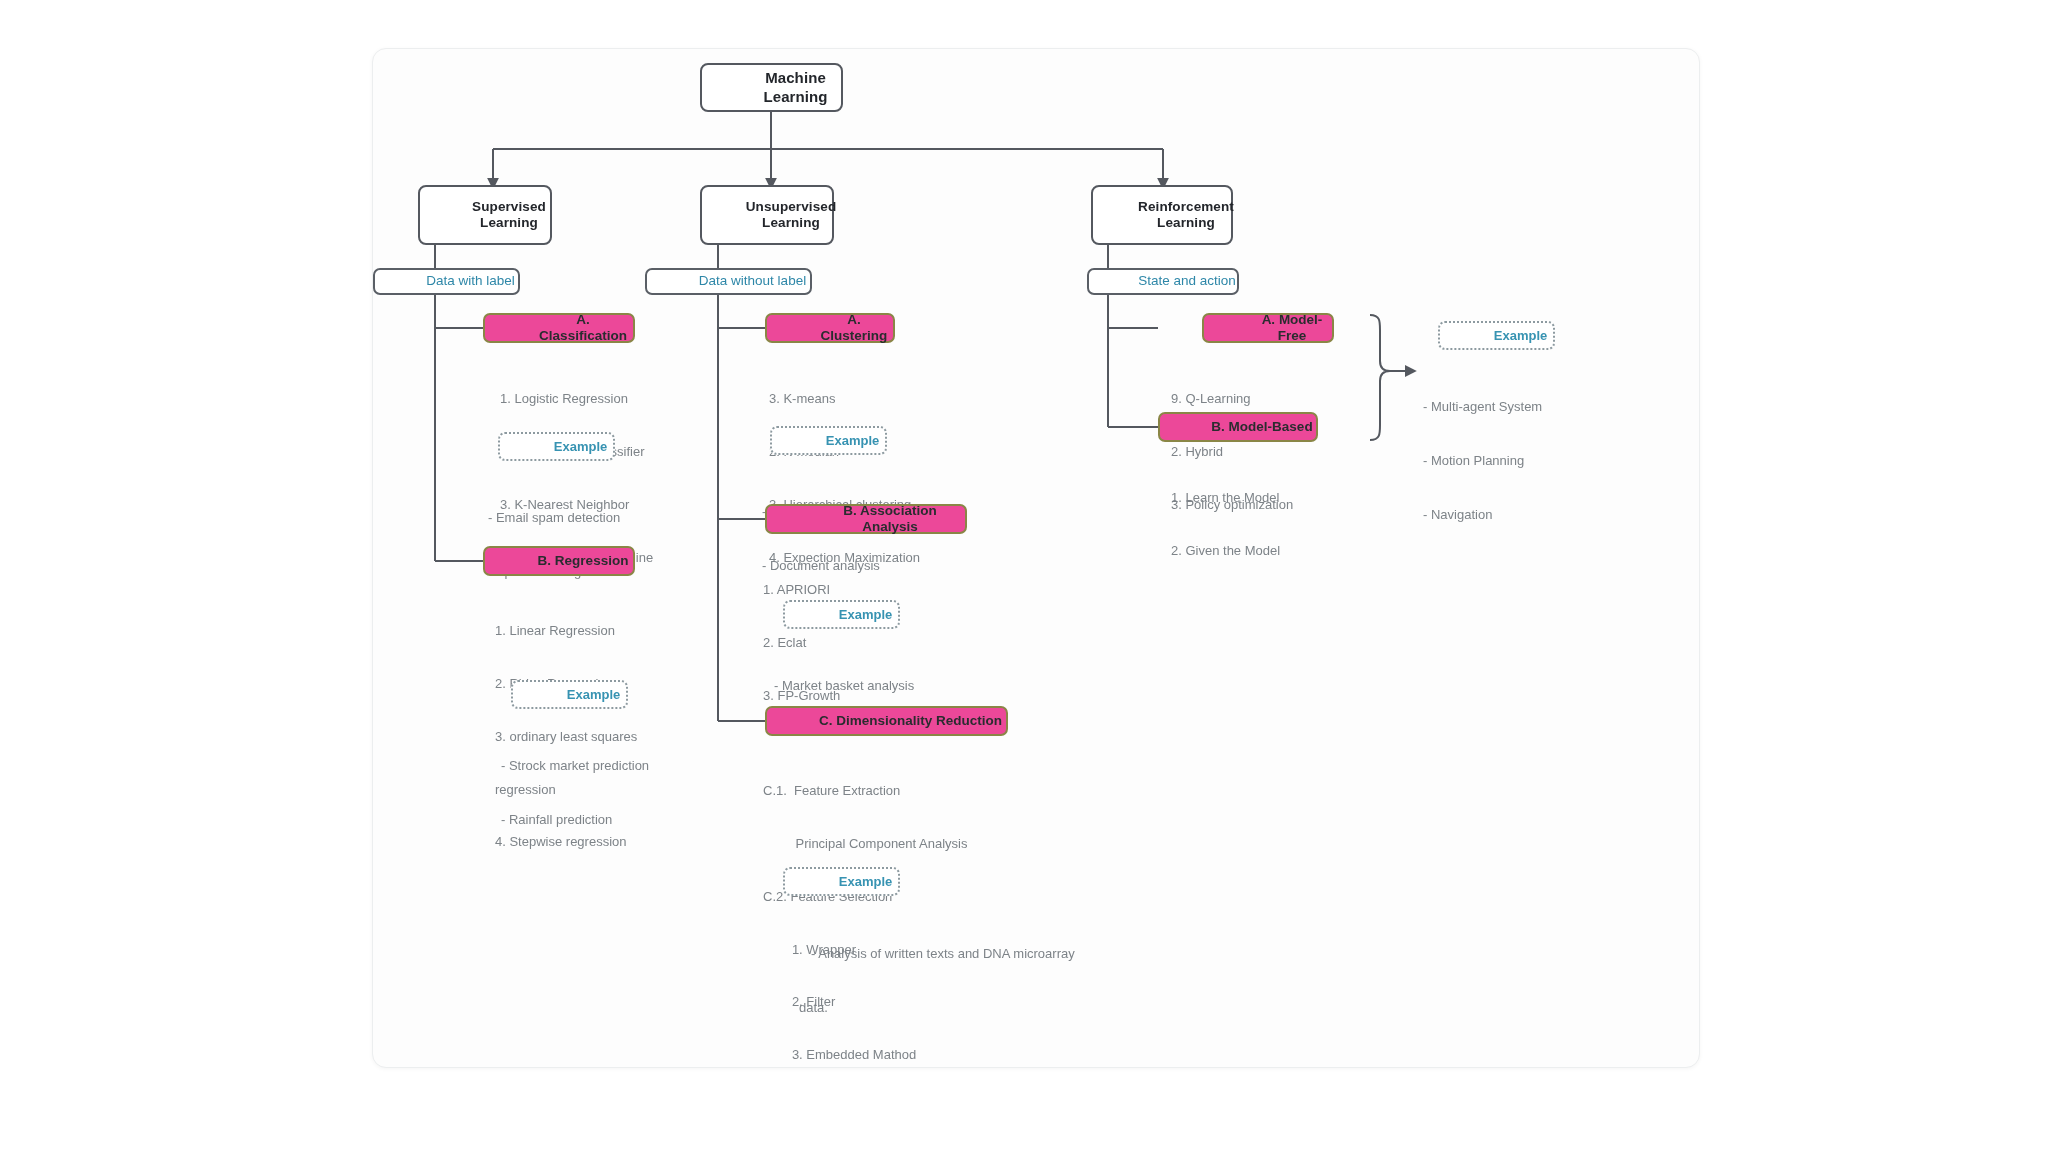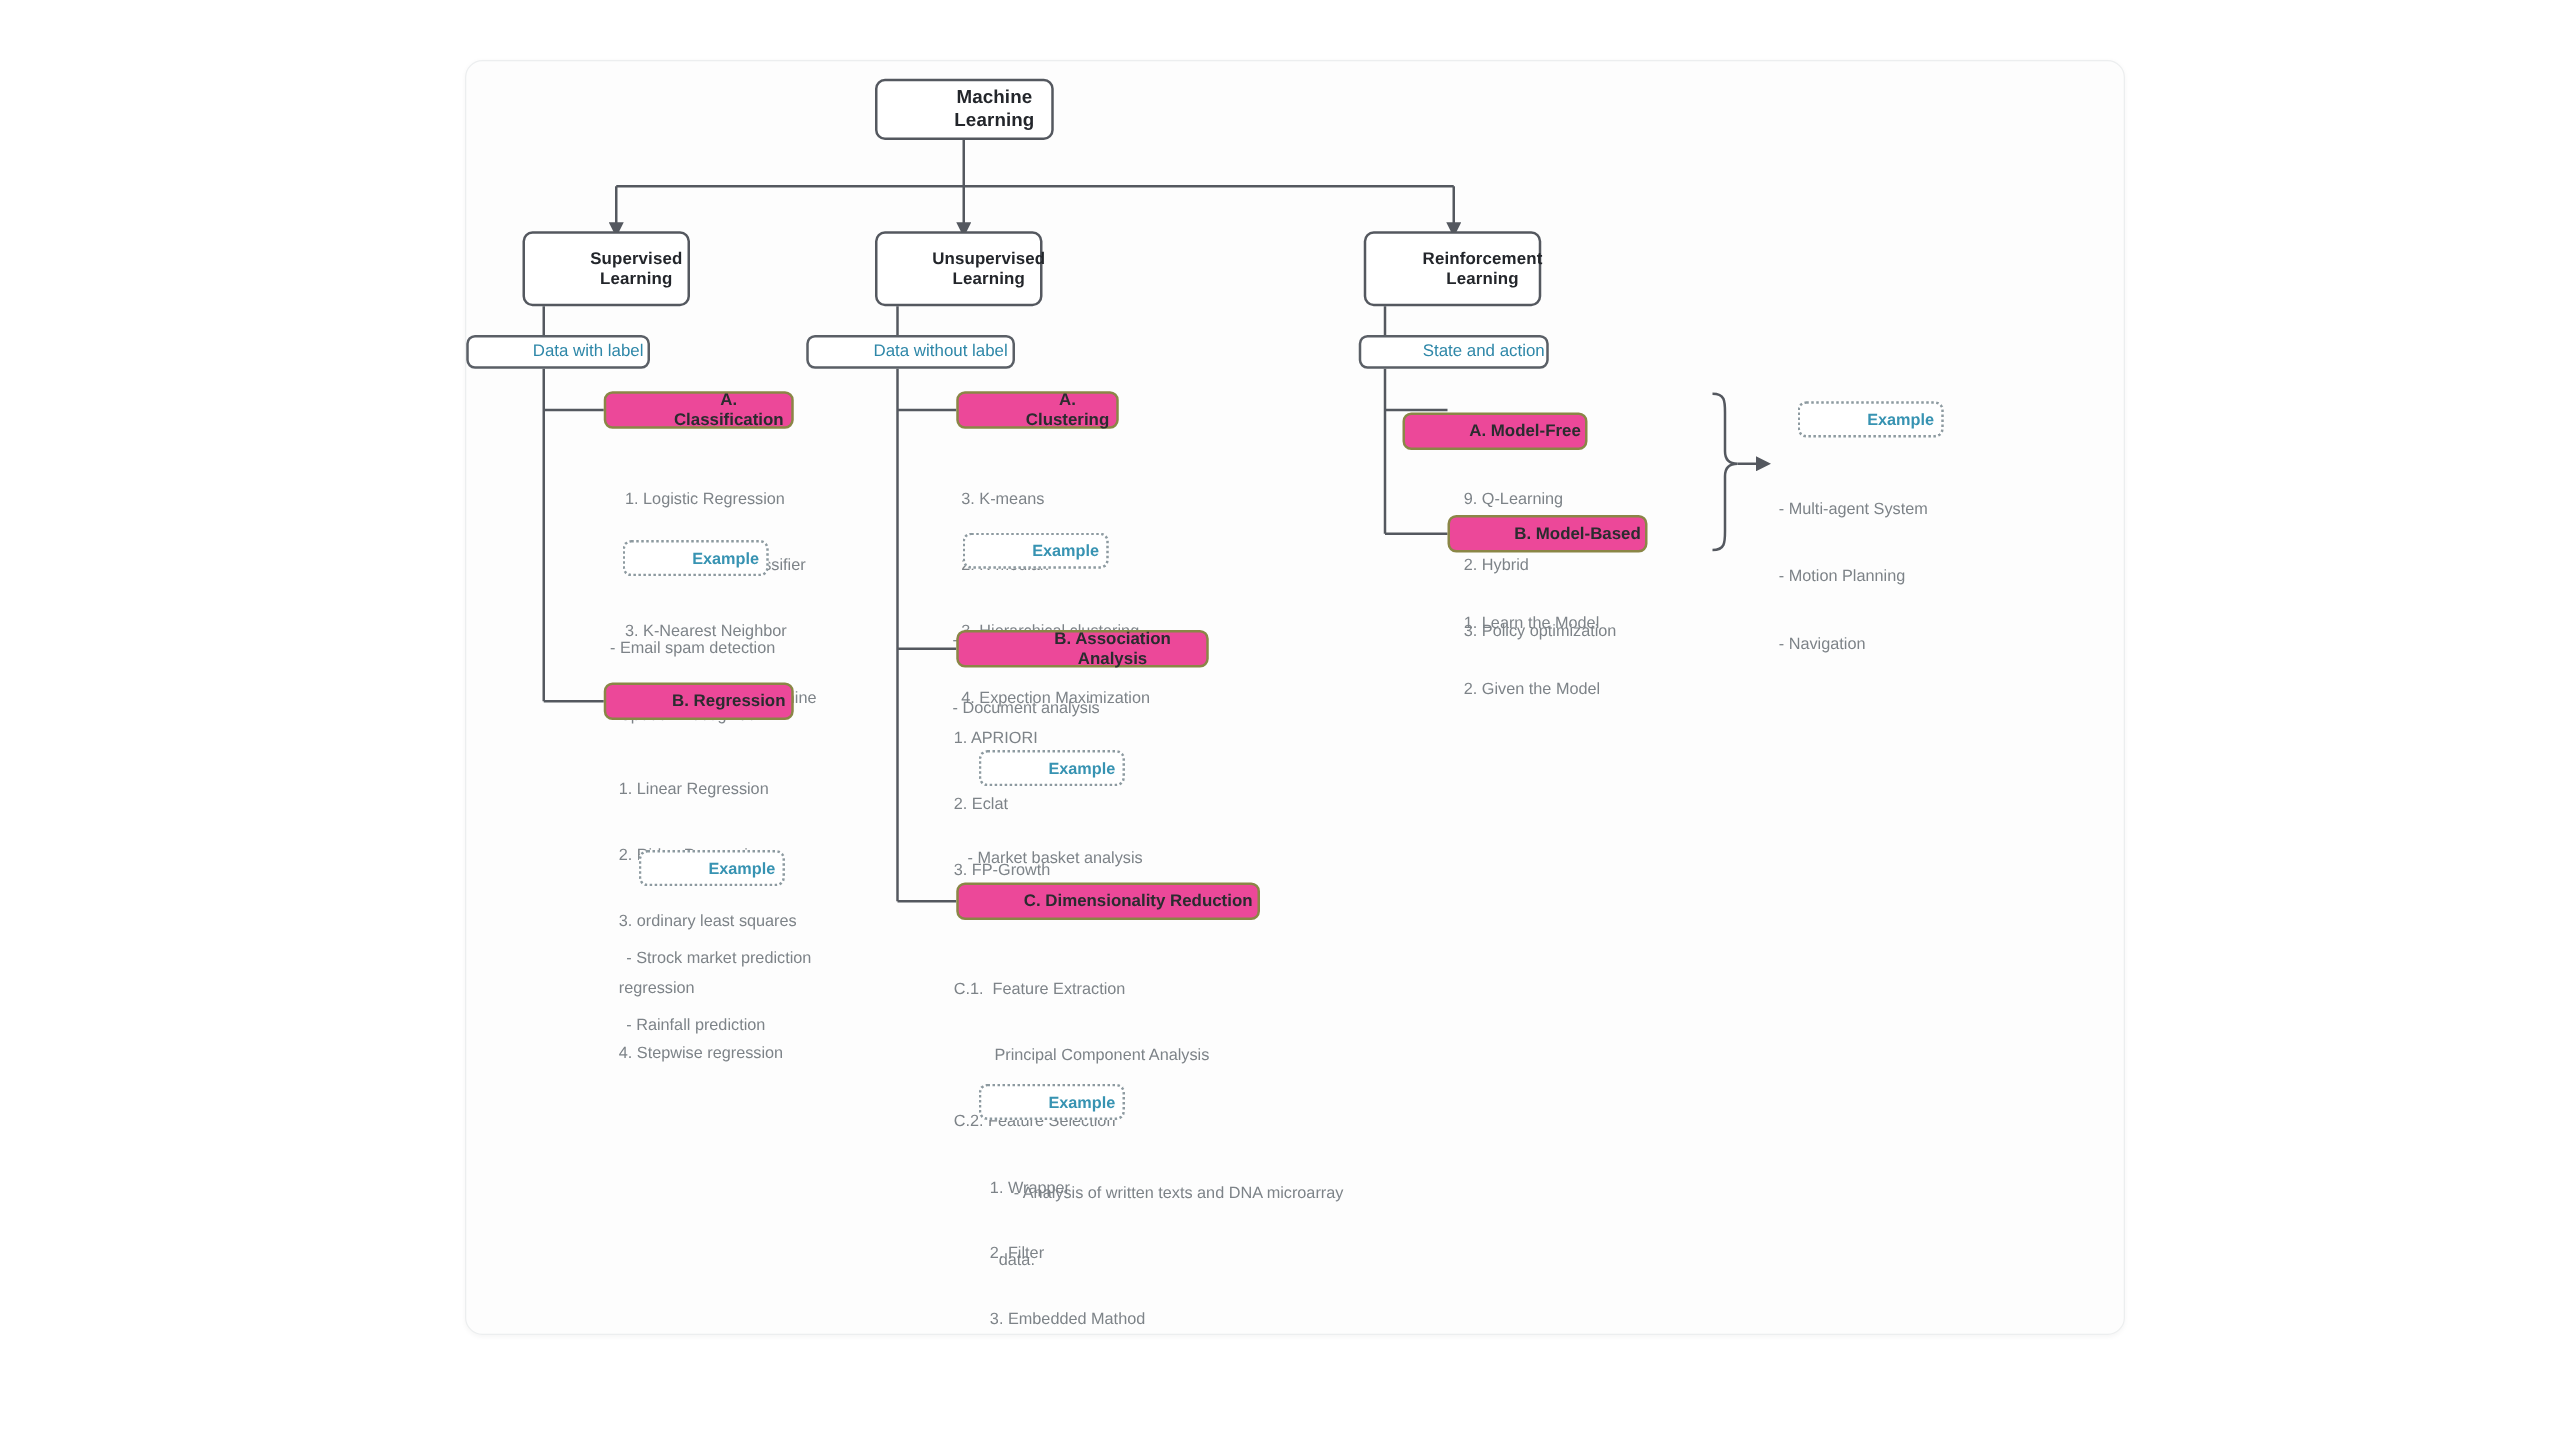--- a/index.html
+++ b/index.html
@@ -252,21 +252,21 @@
     </div>
 
     <div class="node box-main small" style="left:718px;top:136px;width:142px;height:60px;white-space:pre-line;">
       <span>Reinforcement
 Learning</span>
     </div>
     <div class="node box-data" style="left:670px;top:219px;width:152px;height:27px;margin-left:44px;">
       <span>State and action</span>
     </div>
 
-    <div class="node box-cat" style="left:749px;top:264px;width:148px;height:30px;margin-top:17px;">
+    <div class="node box-cat" style="left:829px;top:264px;width:132px;height:30px;">
       <span>A. Model-Free</span>
     </div>
     <div class="list" style="left:798px;top:306px;width:230px;">
       <span class="li">9. Q-Learning</span>
       <span class="li">2. Hybrid</span>
       <span class="li">3. Policy optimization</span>
     </div>
 
     <div class="node box-cat" style="left:785px;top:363px;width:160px;height:30px;">
       <span>B. Model-Based</span>

